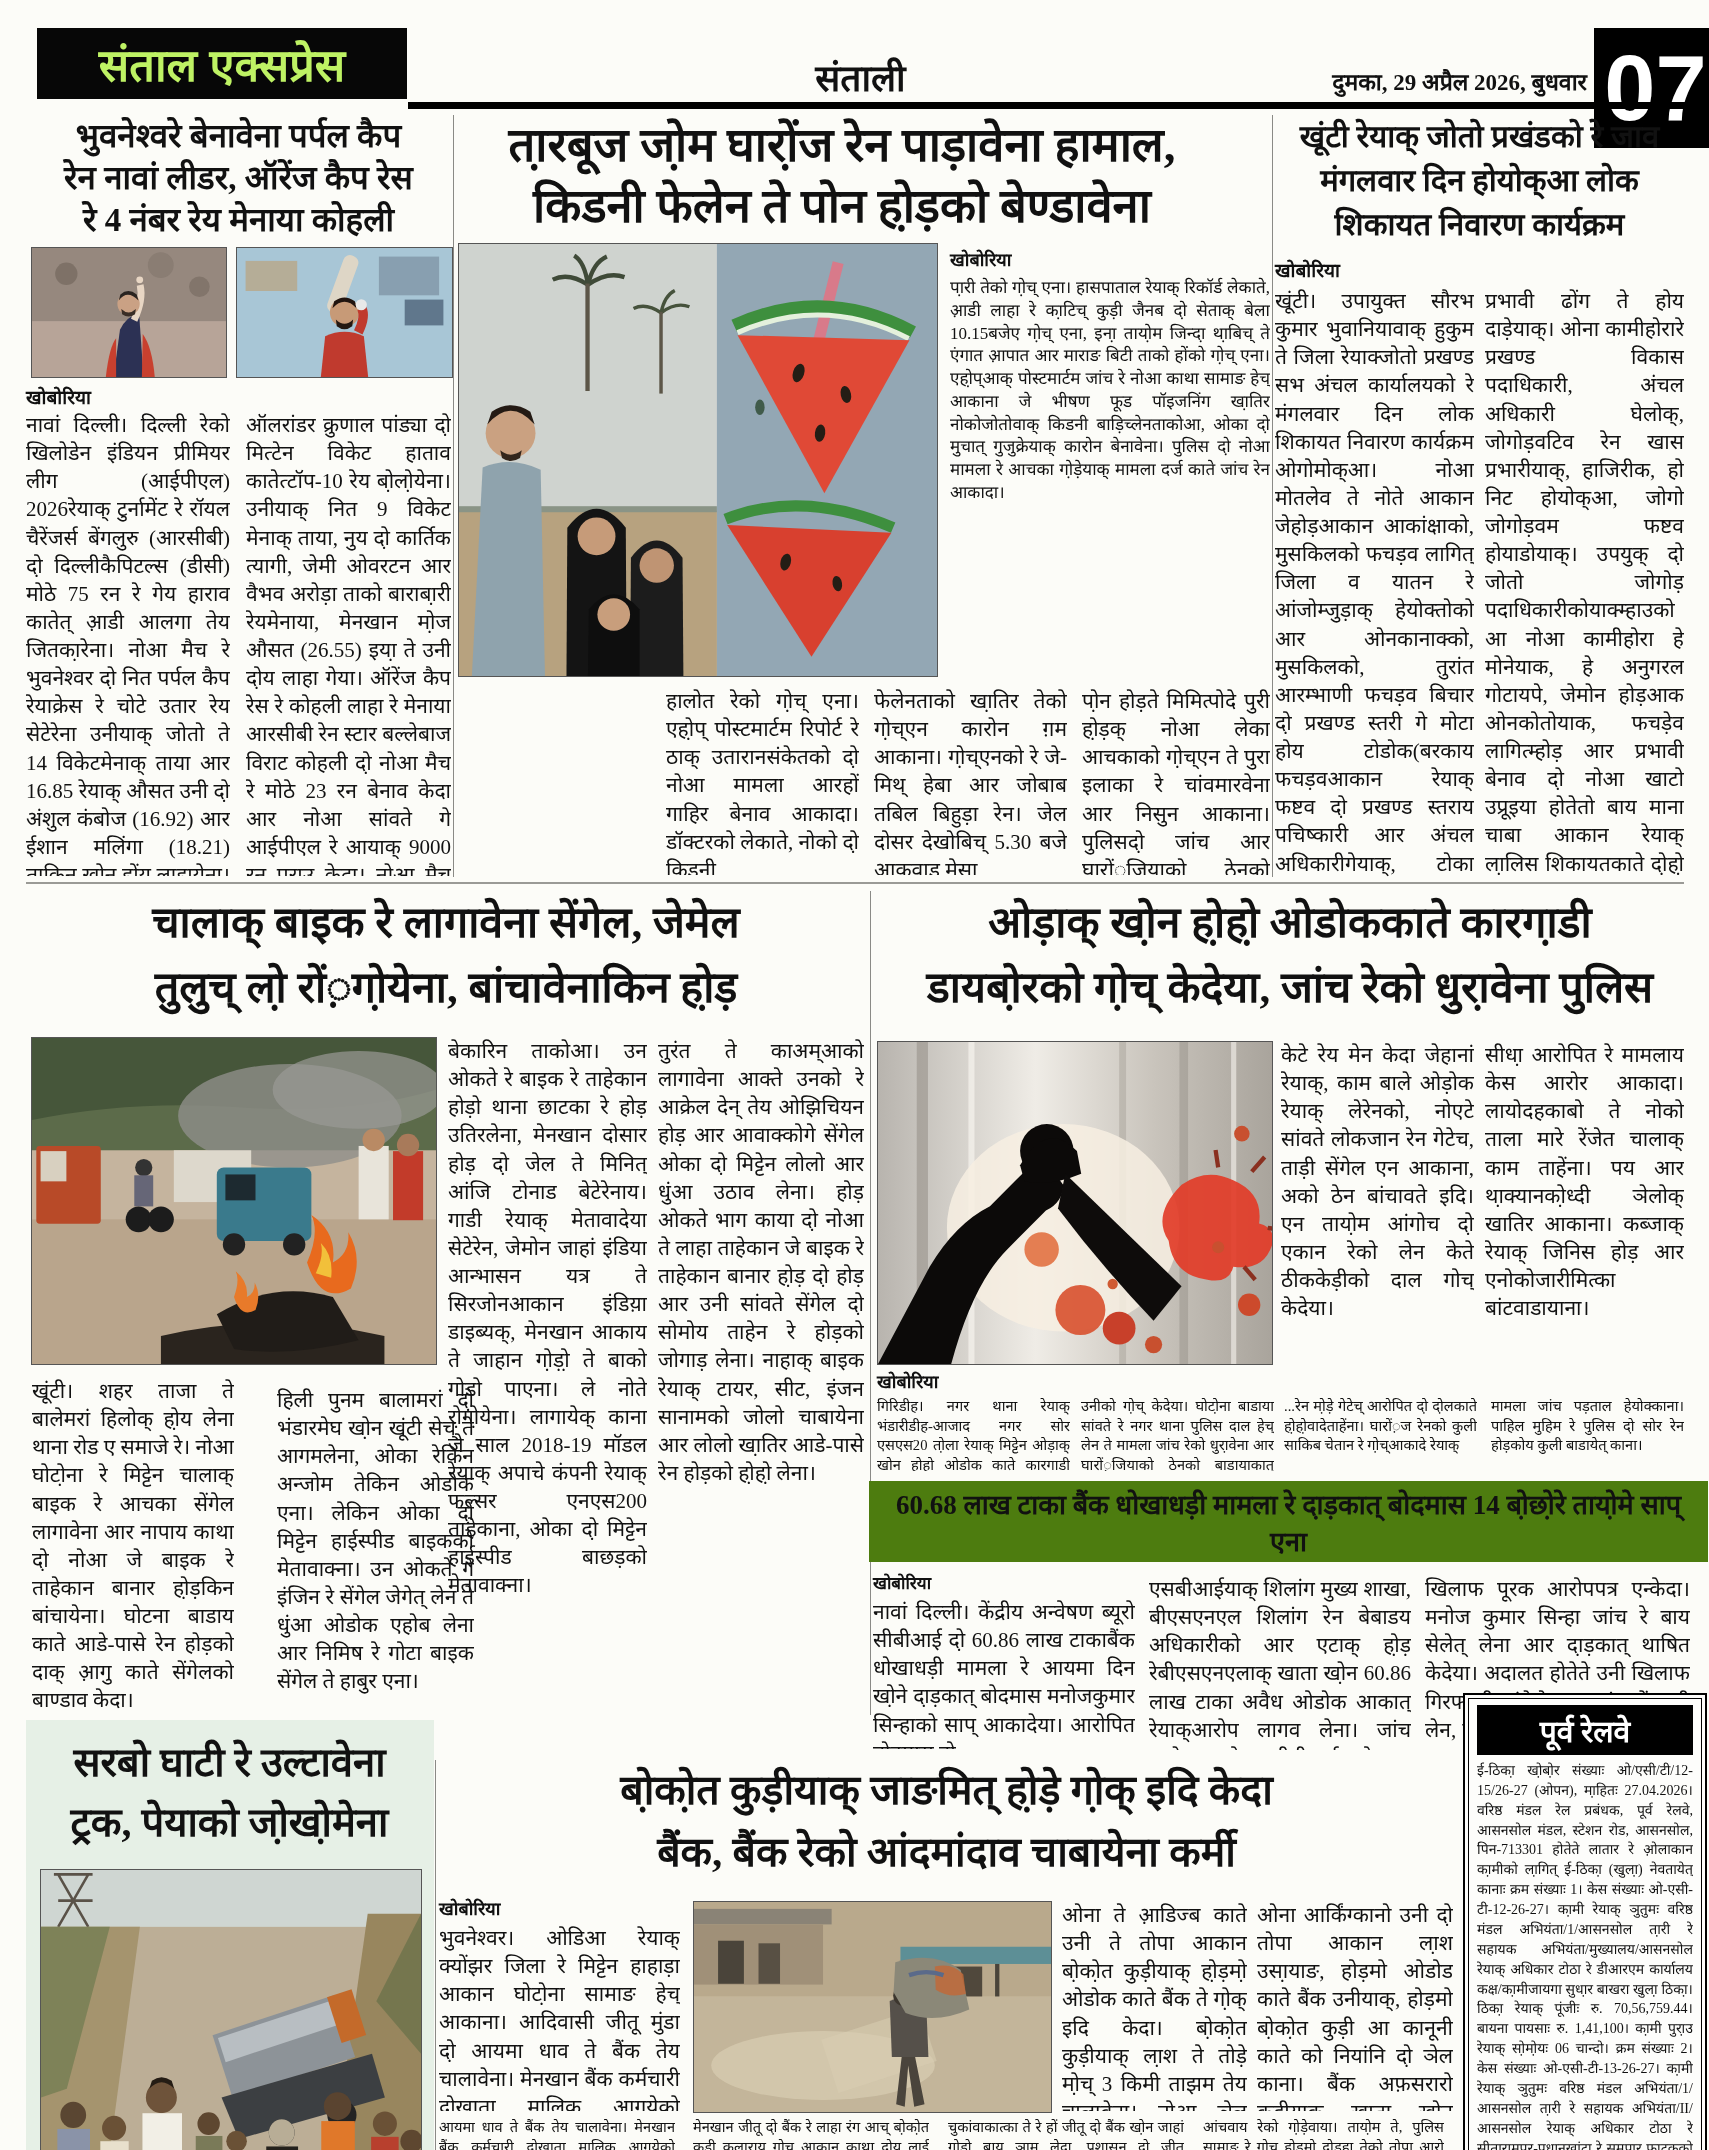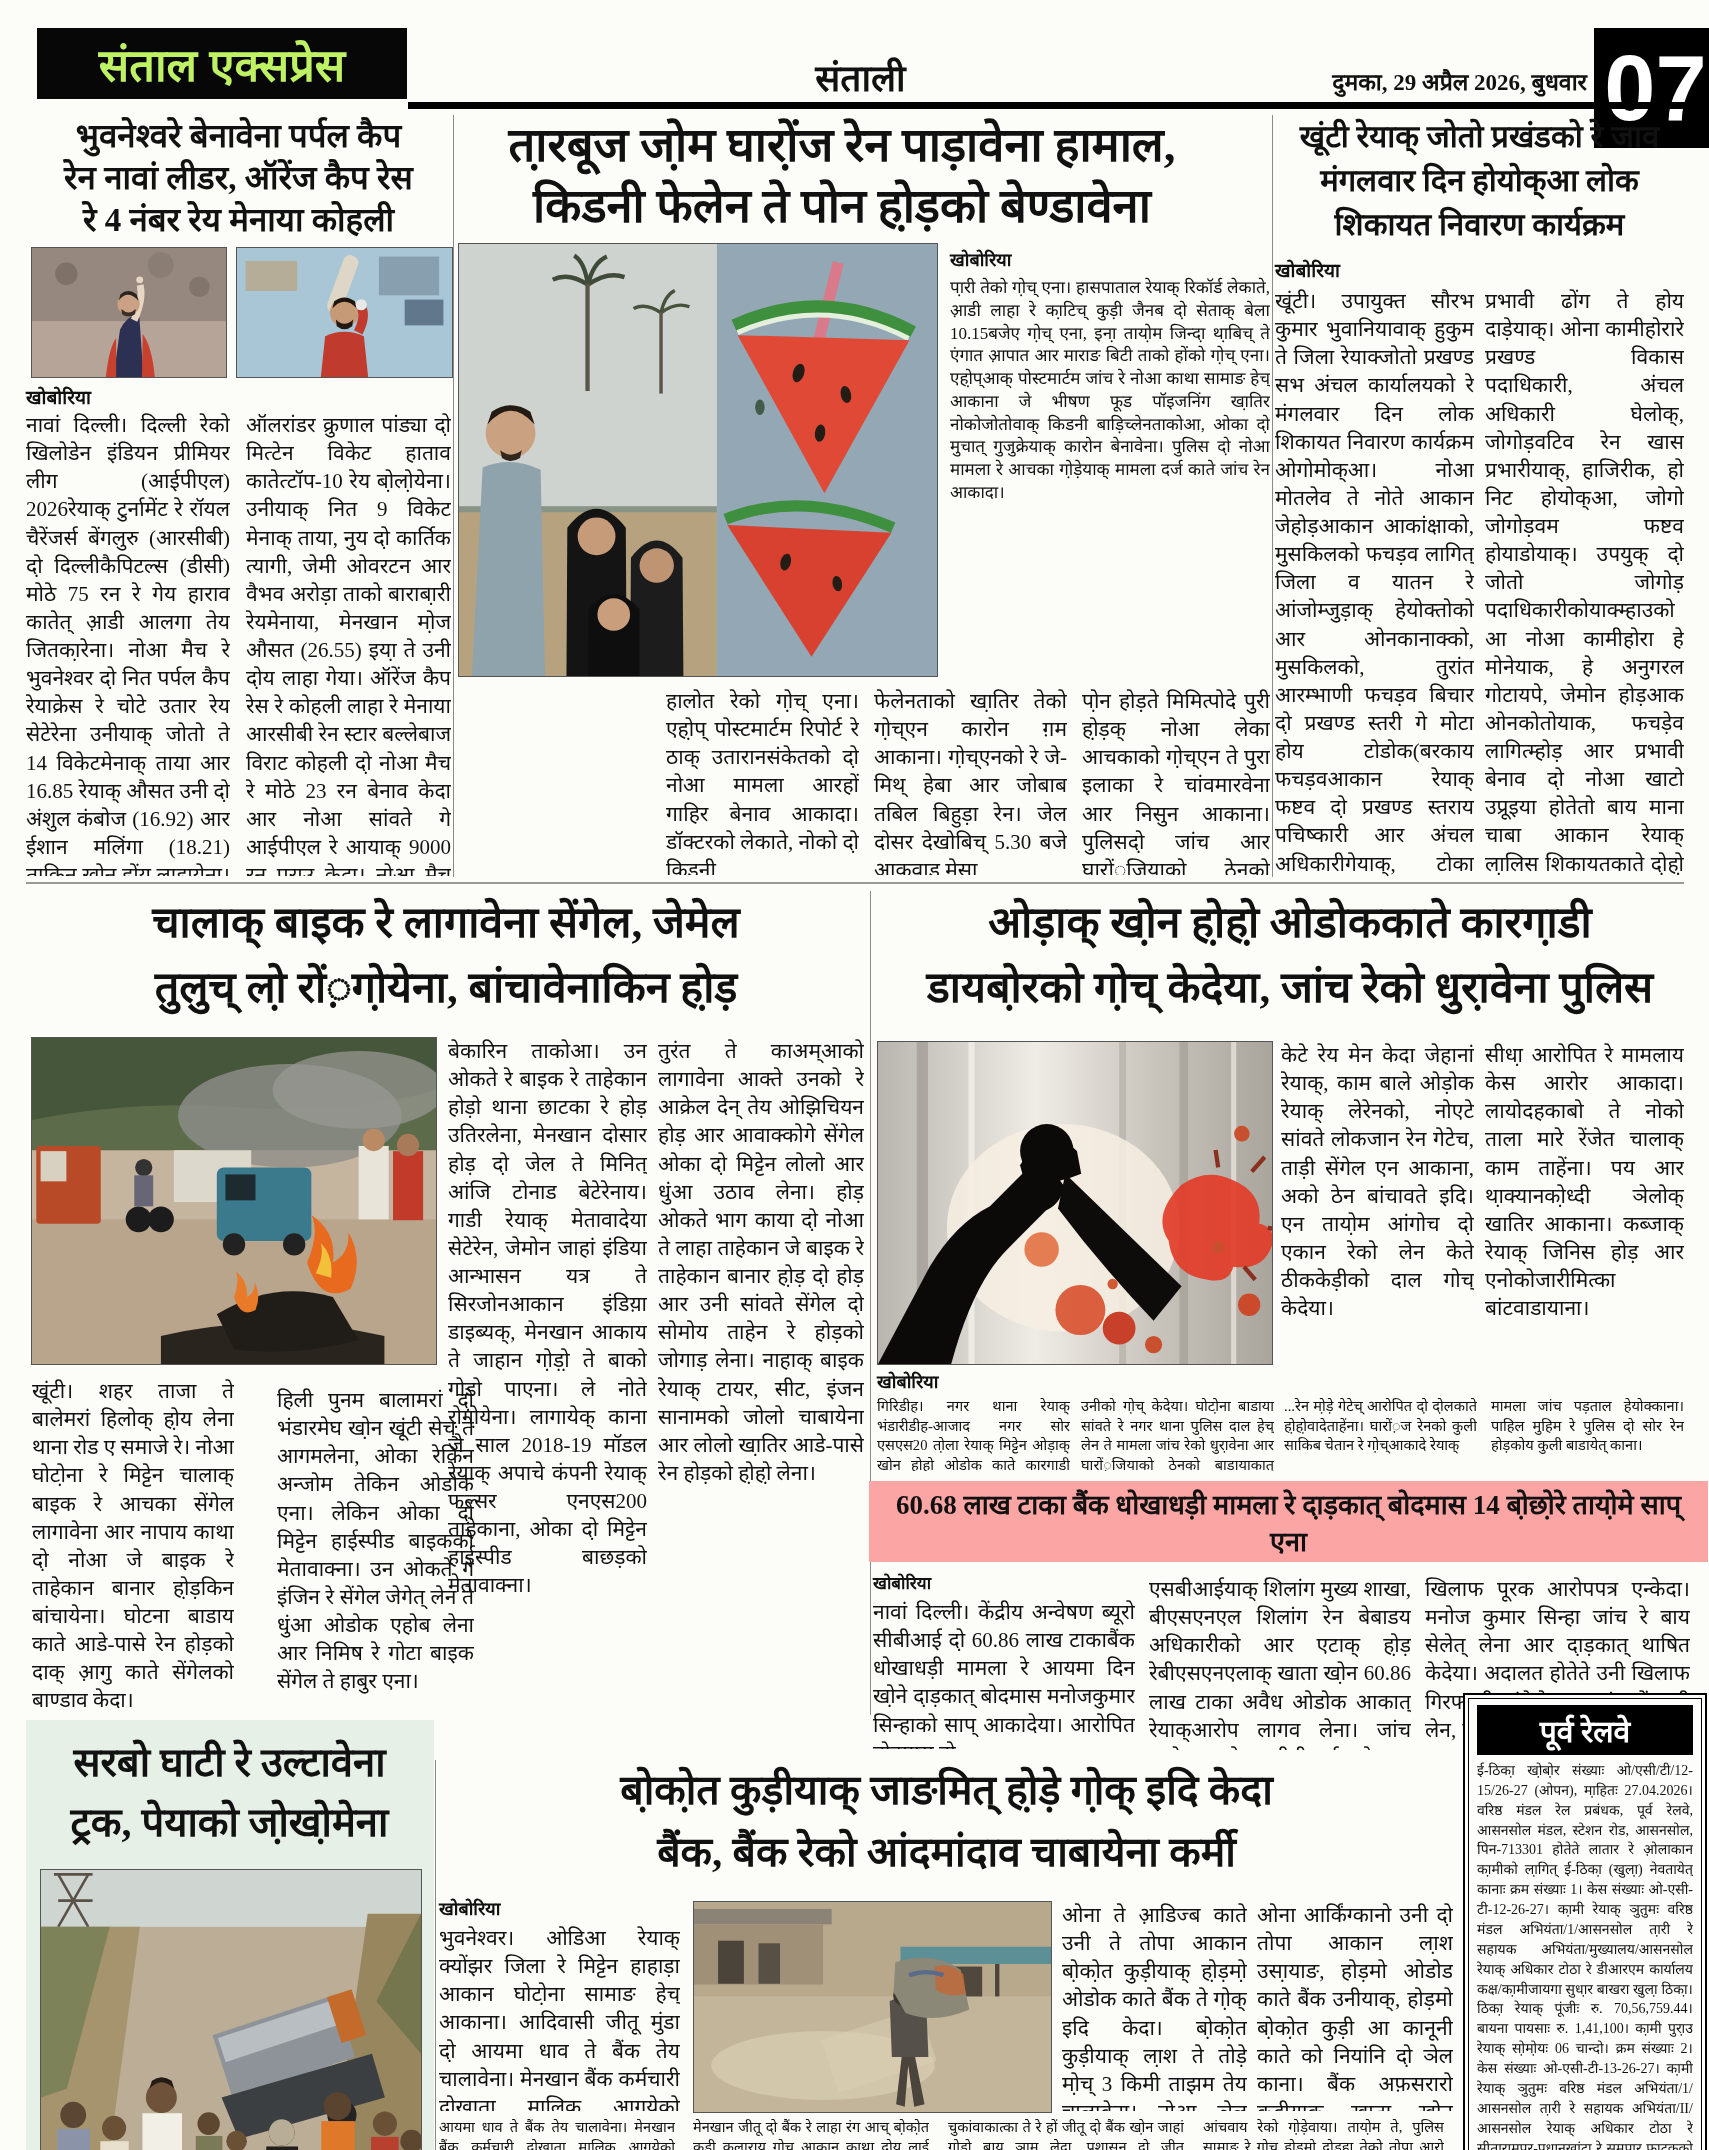--- a/index.html
+++ b/index.html
@@ -11,21 +11,21 @@
   .col{text-align:justify;font-size:21px;line-height:1.34;overflow:hidden;word-break:break-word;}
   .small{font-size:14.6px;}
   .photo{border:0.9px solid #555;background:#ccc;overflow:hidden;}
   .photo svg{display:block;width:100%;height:100%;}
   .vrule{background:#8a8a86;width:1.3px;}
   .hrule{background:#9a9a96;}
   .masthead{background:#070707;color:#bef264;display:flex;align-items:center;justify-content:center;font-family:"Liberation Sans",sans-serif;font-weight:bold;font-size:45px;}
   .edition{font-weight:bold;text-align:center;font-size:37px;}
   .dateline{font-weight:bold;text-align:right;font-size:23px;}
   .pagebox{background:#000;color:#fff;display:flex;align-items:center;justify-content:center;font-weight:bold;font-size:92px;font-family:"Liberation Sans",sans-serif;}
-  .graybar{background:#fca5a5;display:flex;align-items:center;justify-content:center;font-weight:bold;font-size:27px;text-align:center;padding:0 8.6px;box-sizing:border-box;}
+  .graybar{background:#4d7c0f;display:flex;align-items:center;justify-content:center;font-weight:bold;font-size:27px;text-align:center;padding:0 8.6px;box-sizing:border-box;}
   .mintbox{background:#e6f0e6;}
   .kbox{border:2.2px solid #000;box-sizing:border-box;background:#fdfdfb;}
   .kinner{position:absolute;left:3.4px;top:3.4px;right:3.4px;bottom:3.4px;border:1.3px solid #000;padding:6px 7.7px;box-sizing:border-box;display:flex;flex-direction:column;}
   .ktitle{background:#000;color:#fff;font-weight:bold;font-size:30px;text-align:center;padding:4.3px 0;margin-bottom:6px;}
   .kbody{flex:1;overflow:hidden;font-size:14px;line-height:1.42;text-align:justify;}
 </style>
 </head>
 <body>
 
 <div class="page">

